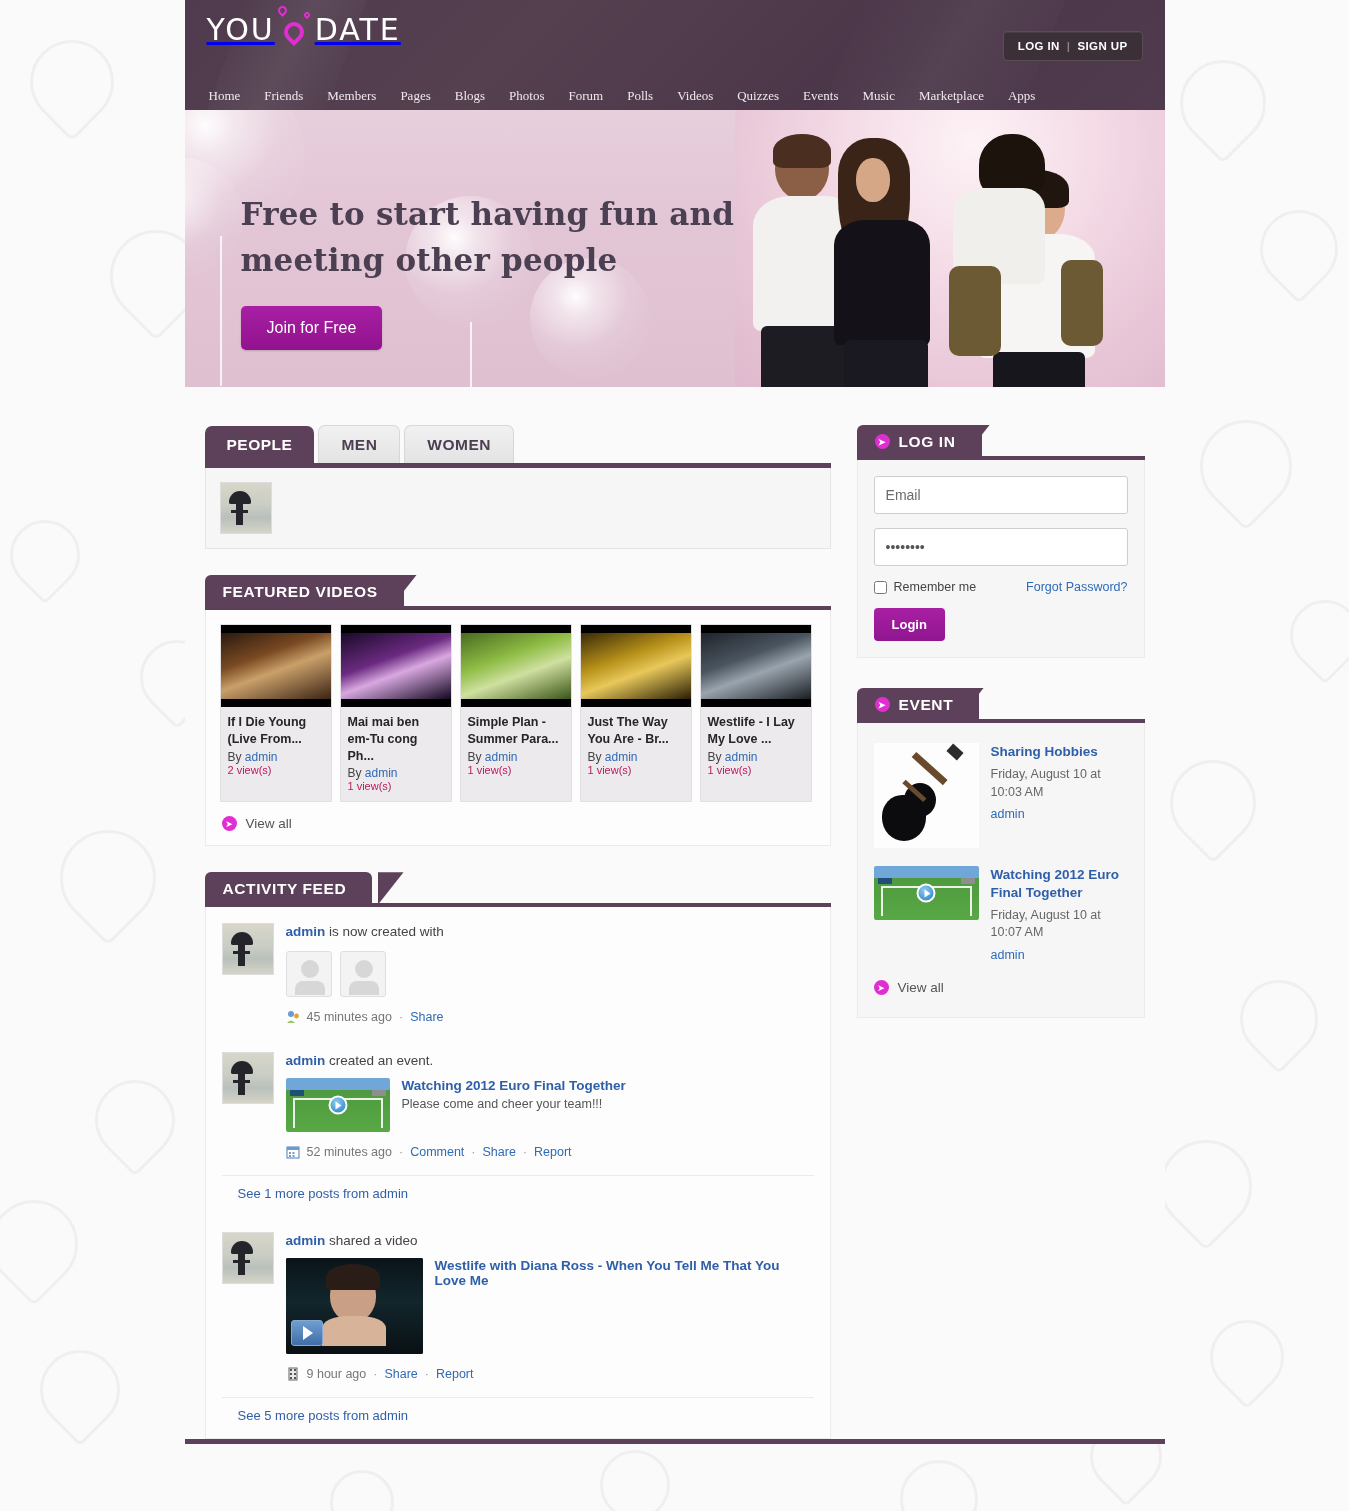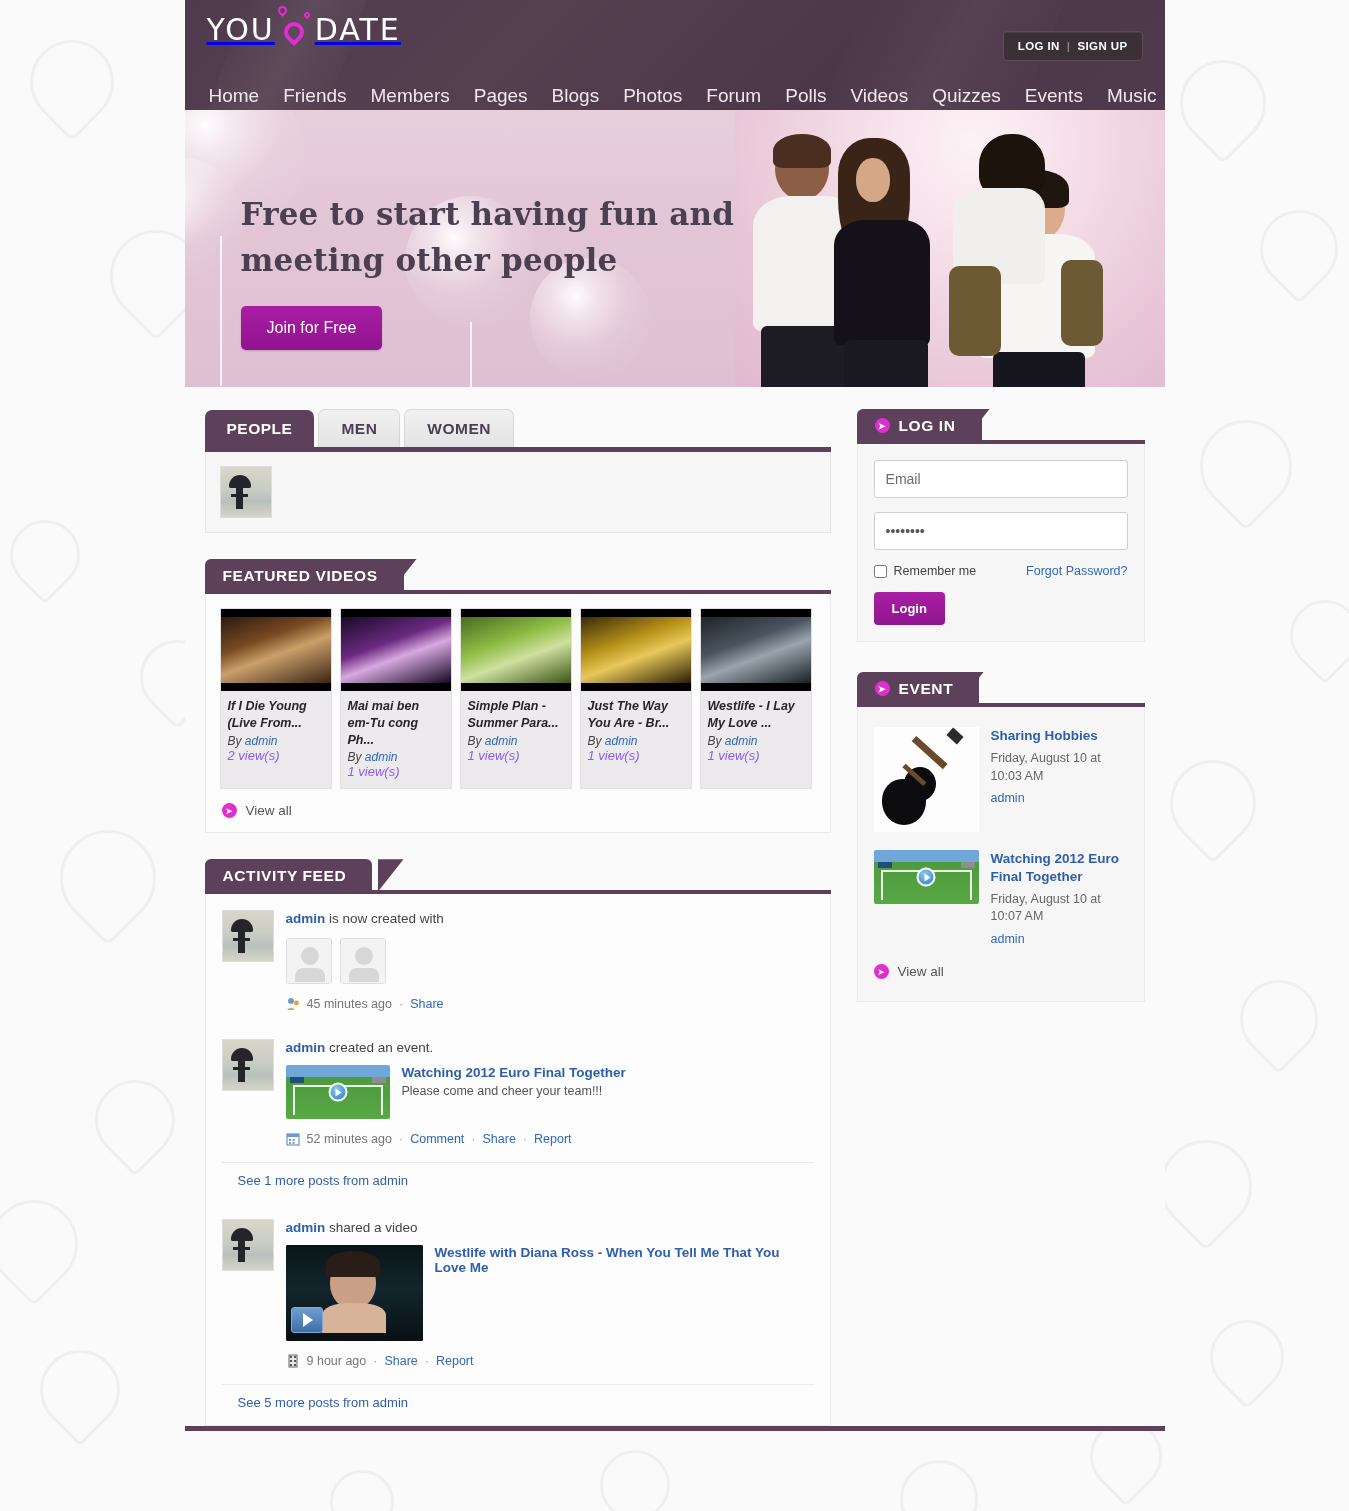--- a/index.html
+++ b/index.html
@@ -70,22 +70,22 @@
     letter-spacing: .4px; display: flex; gap: 7px; cursor: pointer;
     box-shadow: 0 1px 0 rgba(255,255,255,.06) inset;
   }
   #auth-btn .sep { color: #8b7c85; }
   #auth-btn span { cursor: pointer; }
   #mainnav {
     position: absolute; left: 0; bottom: 0; width: 100%; height: 28px;
     display: flex; align-items: center; padding-left: 16px; gap: 0px;
   }
   #mainnav a {
-    color: #efe9ee; font-size: 19px; text-decoration: none;
-    padding: 3px 12px; font-family: Liberation Sans, sans-serif;
+    color: #efe9ee; font-size: 13px; text-decoration: none;
+    padding: 3px 12px; font-family: Liberation Serif, serif;
   }
   #mainnav a:first-child { padding-left: 8px; }
 
   
   #hero {
     position: relative; height: 277px; overflow: hidden;
     background: linear-gradient(180deg,#e7cfdc 0%, #e3c6d6 40%, #dfc0d1 100%);
   }
   .bubble { position:absolute; border-radius:50%;
     background: radial-gradient(circle at 38% 32%, rgba(255,255,255,.96) 0%, rgba(255,255,255,.55) 18%, rgba(255,255,255,.12) 48%, rgba(255,255,255,.03) 70%, rgba(255,255,255,0) 100%);
@@ -107,21 +107,21 @@
     padding: 13px 26px; cursor: pointer; font-family: "Liberation Sans", sans-serif;
     box-shadow: 0 1px 2px rgba(0,0,0,.18);
   }
   
   .person { position:absolute; }
   .head { position:absolute; border-radius:50%; }
   .torso { position:absolute; border-radius: 40% 40% 18% 18% / 30% 30% 10% 10%; }
   .legs  { position:absolute; border-radius: 6px 6px 2px 2px; }
 
   
-  #content { background: #fbfafb; display: flex; padding: 22px 20px 0 20px; gap: 26px; }
+  #content { background: #fbfafb; display: flex; padding: 22px 20px 0 20px; gap: 26px; margin-top: 16px; }
   #left-col { width: 637px; }
   #right-col { width: 293px; }
 
   
   .tabbar { display:flex; align-items:flex-end; border-bottom: 5px solid #5d4059; }
   .tab {
     font-size: 15.5px; font-weight: bold; letter-spacing:.5px;
     padding: 10px 22px 9px 22px; border-radius: 7px 7px 0 0; cursor:pointer;
     font-family: "Liberation Sans", sans-serif;
   }
@@ -159,27 +159,27 @@
     position:absolute; top:0; height:33px; width:26px; background:#5d4059;
     clip-path: polygon(0 0, 100% 0, 0 100%);
   }
   .sect-head .rule {
     position:absolute; left:0; right:0; bottom:0; height:4px; background:#5d4059;
   }
   .sect-body { background:#fdfdfd; border:1px solid #eceaec; border-top:none; }
 
   
   .video-row { display:flex; gap:8px; padding: 14px 14px 6px 14px; }
-  .video-card { width:112px; background:#eceaec; border:1px solid #e2e0e2;font-style:italic; }
+  .video-card { width:112px; background:#eceaec; border:1px solid #e2e0e2; }
   .video-card .vthumb { height:82px; position:relative; overflow:hidden; background:#000; }
   .video-card .vmeta { padding: 7px 7px 9px 7px; }
   .video-card .vtitle { font-size:12.5px; font-weight:bold; color:#262626; line-height:1.34; }
   .video-card .vby { font-size:12px; color:#444; margin-top:2px; }
   .video-card .vby a { color:#2f6ab5; text-decoration:none; }
-  .video-card .vviews { font-size:13px; color:#8b5cf6; }
+  .video-card .vviews { font-size:11px; color:#be185d; }
   .viewall { display:flex; align-items:center; gap:9px; padding: 8px 16px 14px 16px; }
   .dot-arrow {
     width:15px; height:15px; border-radius:50%; background:#e02fd0;
     color:#fff; font-size:9px; display:flex; align-items:center; justify-content:center;
   }
   .viewall a { color:#555; font-size:13.5px; text-decoration:none; }
 
   
   .feed-item { display:flex; gap:12px; padding: 16px 16px 6px 16px; }
   .feed-av { width:52px; height:52px; flex:0 0 52px; }

